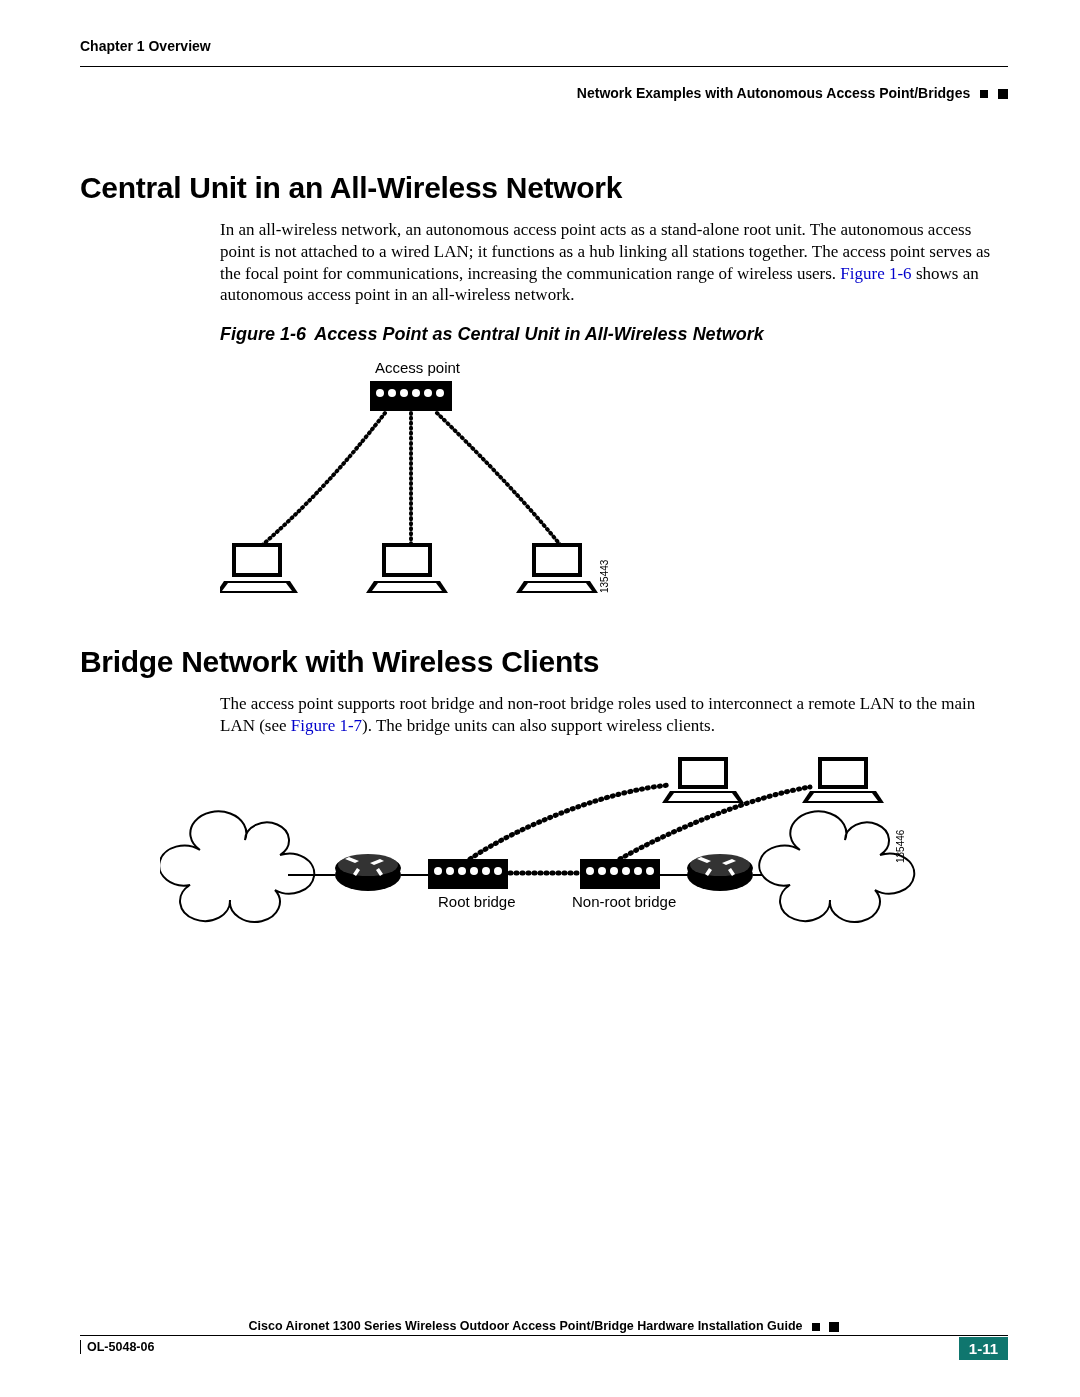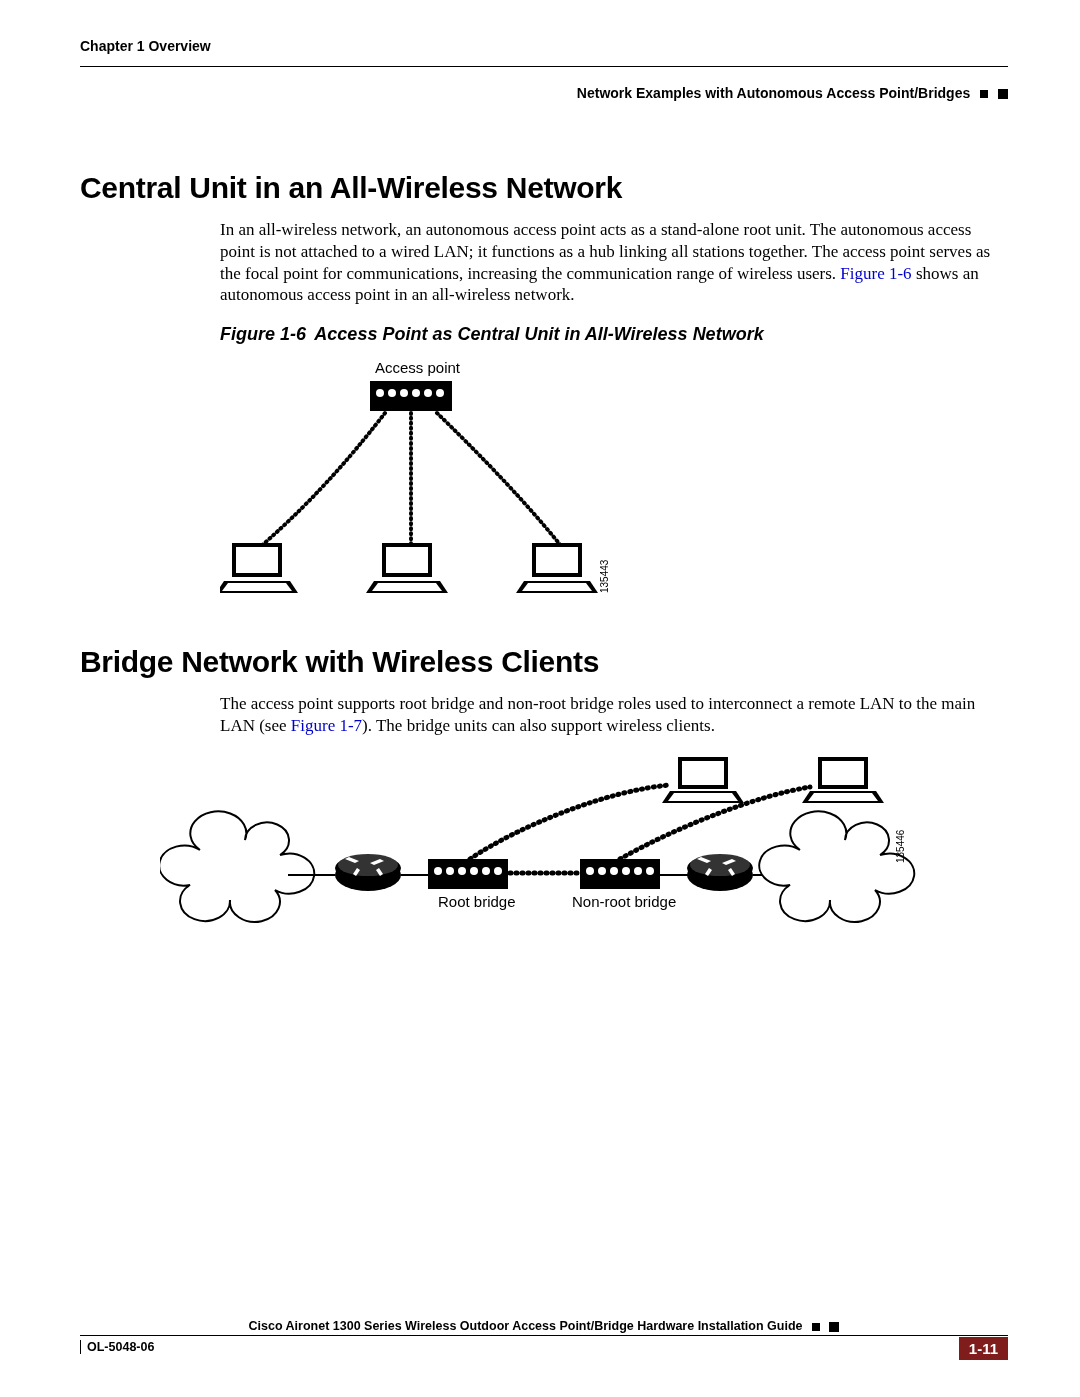--- a/index.html
+++ b/index.html
@@ -106,21 +106,21 @@
     font-size: 12.5px;
   }
   .footer-guide {
     text-align: center;
     font-family: Arial, Helvetica, sans-serif;
     font-weight: bold;
     font-size: 12.5px;
     margin-bottom: 2px;
   }
   .page-num-box {
-    background: #7f1d1d;
+    background: #0f766e;
     color: #fff;
     padding: 3px 10px;
     font-family: Arial, Helvetica, sans-serif;
     font-weight: bold;
     font-size: 15px;
     margin-left: 6px;
   }
   .footer-left {
     display: flex;
     align-items: center;

